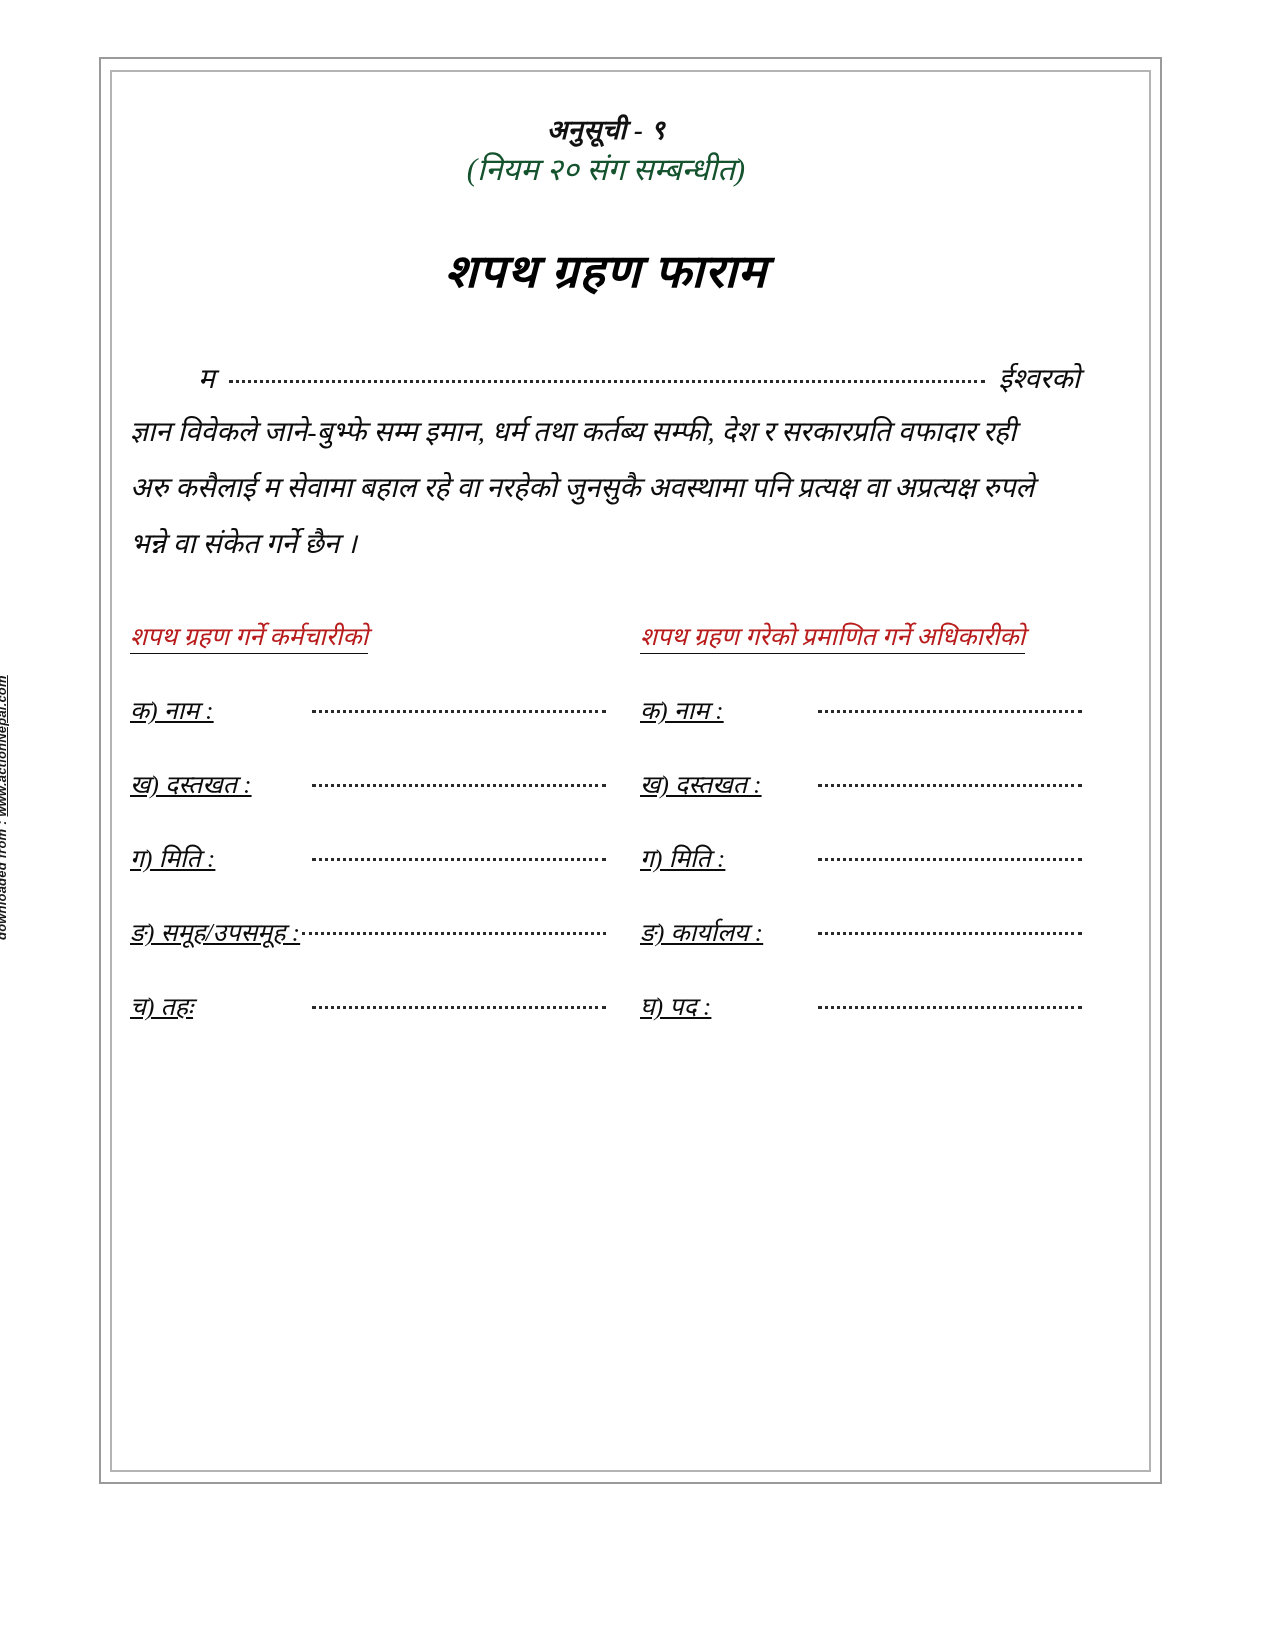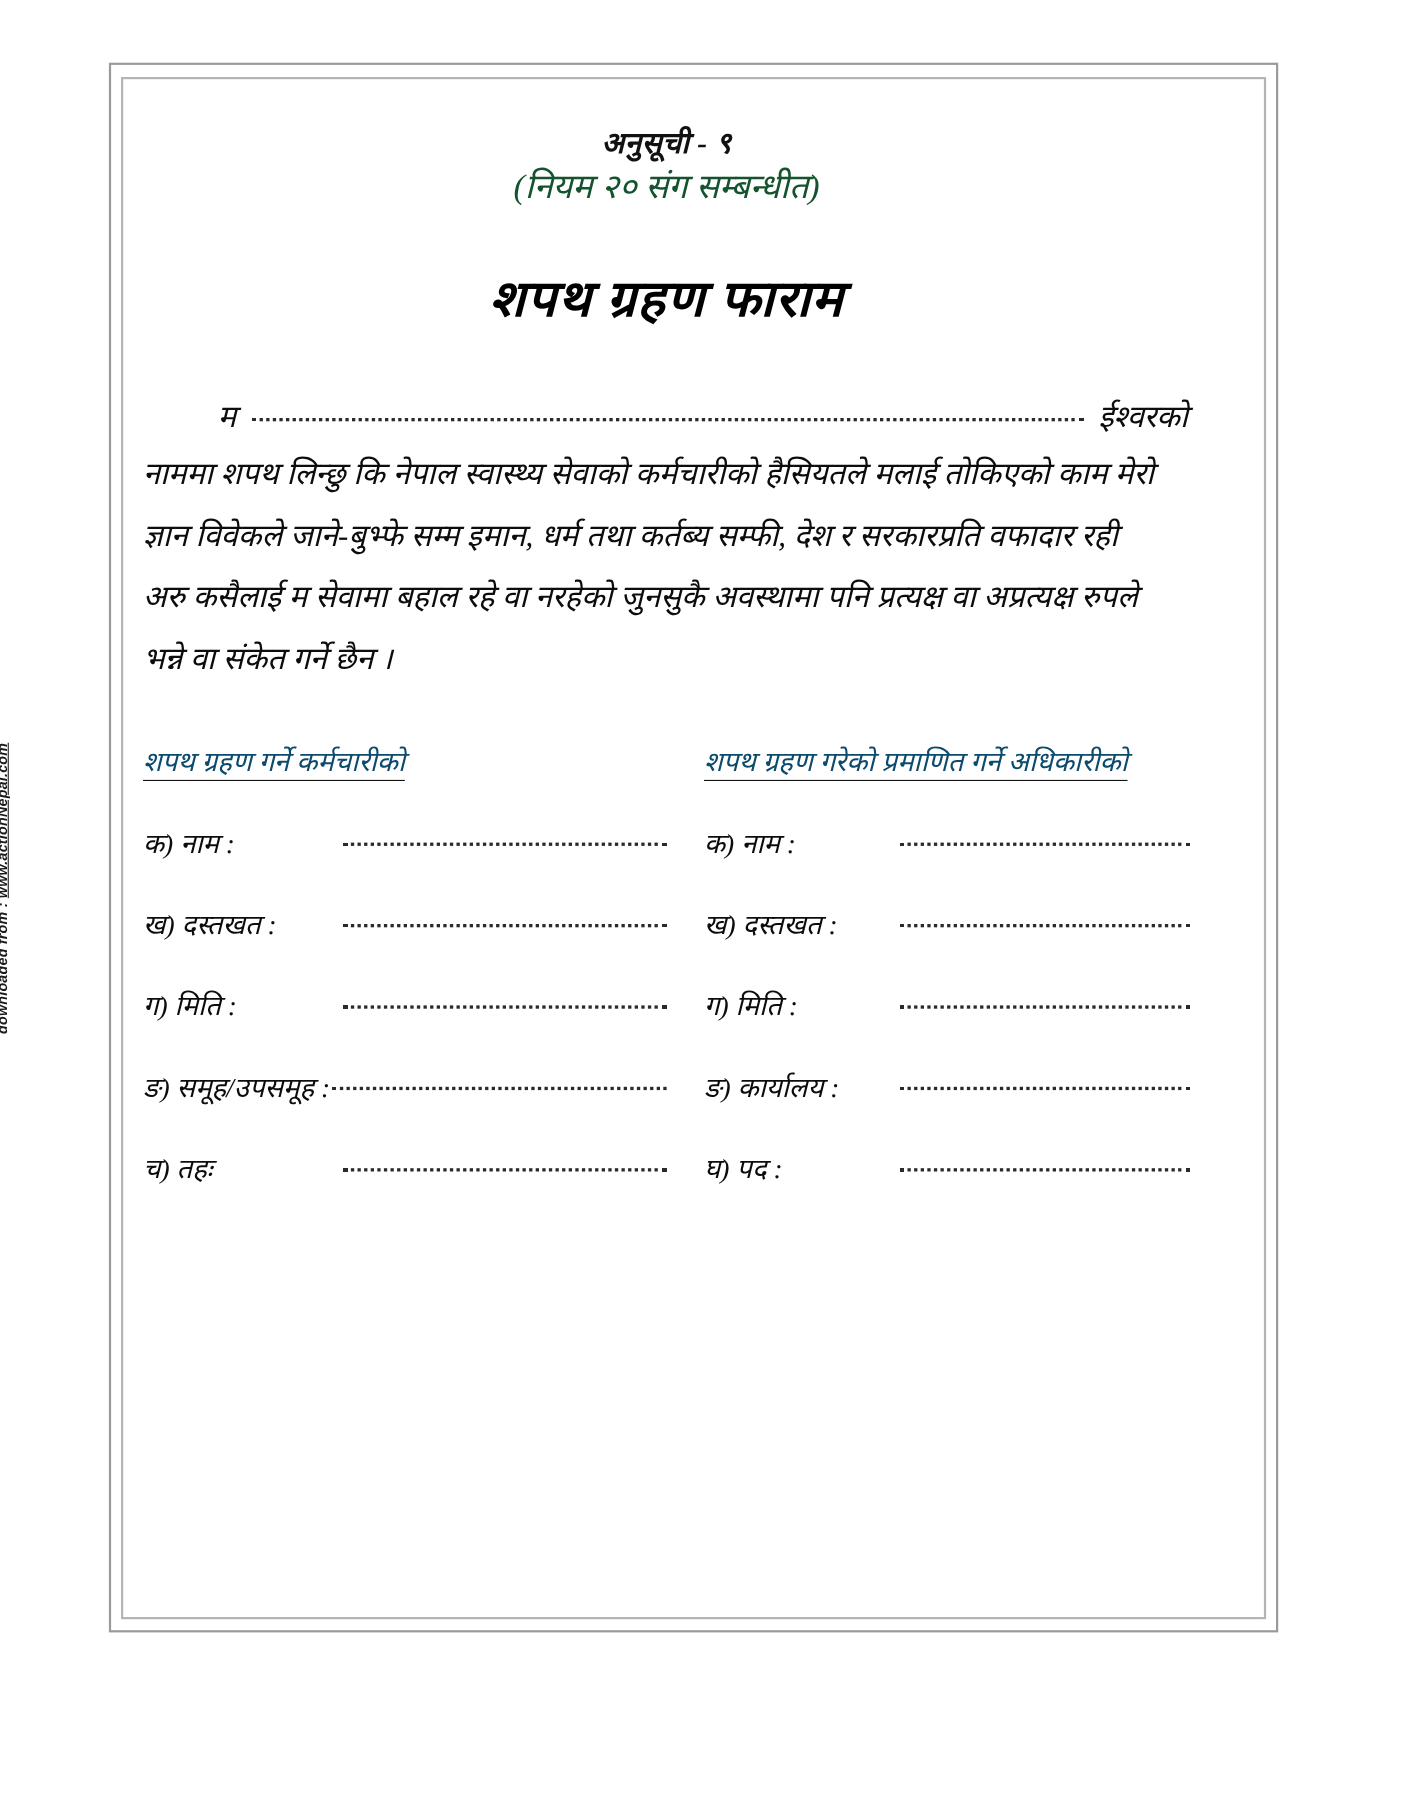--- a/index.html
+++ b/index.html
@@ -135,40 +135,41 @@
   .sign-col {
     width: 476px;
     box-sizing: border-box;
   }
   .sign-col.right {
     padding-left: 34px;
   }
   .col-heading {
     font-style: italic;
     font-size: 25px;
-    color: #0c4a6e;
+    color: #b91c1c;
     border-bottom: 1.5px solid #111;
     display: inline-block;
     padding-bottom: 1px;
     white-space: nowrap;
   }
   .field-list {
     margin-top: 38px;
   }
   .field-row {
     display: flex;
     align-items: baseline;
     margin-bottom: 40px;
     font-style: italic;
     font-size: 25px;
     color: #0c0c0c;
   }
   .field-label {
     white-space: nowrap;
     flex: 0 0 auto;
+    text-decoration: underline;
   }
   .field-label.w-std { min-width: 176px; }
   .field-label.w-wide { min-width: 0; }
   .field-dots {
     flex: 1 1 auto;
     border-bottom: 3px dotted #2a2a2a;
     height: 1px;
     position: relative;
     top: -6px;
     margin-left: 6px;
@@ -218,21 +219,20 @@
 
     <div class="oath-body">
 
       <div class="oath-first-line">
         <span class="word-i">म</span>
         <span class="dotfill"></span>
         <span class="word-god">ईश्वरको</span>
       </div>
 
       <div class="oath-lines">
-        <div class="oath-line">नाममा शपथ लिन्छु कि नेपाल स्वास्थ्य सेवाको कर्मचारीको हैसियतले मलाई तोकिएको काम मेरो</div>
         <div class="oath-line">ज्ञान विवेकले जाने-बुभ्फे सम्म इमान, धर्म तथा कर्तब्य सम्फी, देश र सरकारप्रति वफादार रही</div>
         <div class="oath-line">अरु कसैलाई म सेवामा बहाल रहे वा नरहेको जुनसुकै अवस्थामा पनि प्रत्यक्ष वा अप्रत्यक्ष रुपले</div>
         <div class="oath-line last">भन्ने वा संकेत गर्ने छैन ।</div>
       </div>
 
     </div>
 
     <div class="sign-section">
 
       <div class="sign-col left">

